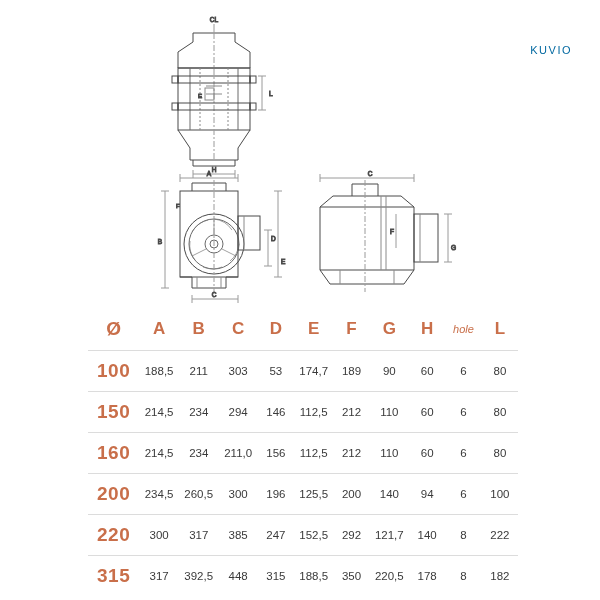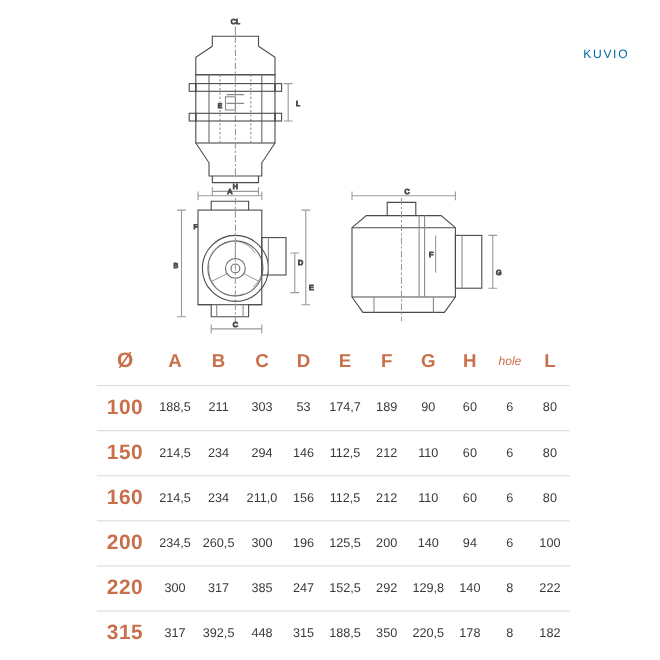--- a/index.html
+++ b/index.html
@@ -300,21 +300,21 @@
         <td>100</td>
       </tr>
       <tr class="row">
         <td class="dia">220</td>
         <td>300</td>
         <td>317</td>
         <td>385</td>
         <td>247</td>
         <td>152,5</td>
         <td>292</td>
-        <td>129,8</td>
+        <td>121,7</td>
         <td>140</td>
         <td>8</td>
         <td>222</td>
       </tr>
       <tr class="row">
         <td class="dia">315</td>
         <td>317</td>
         <td>392,5</td>
         <td>448</td>
         <td>315</td>

